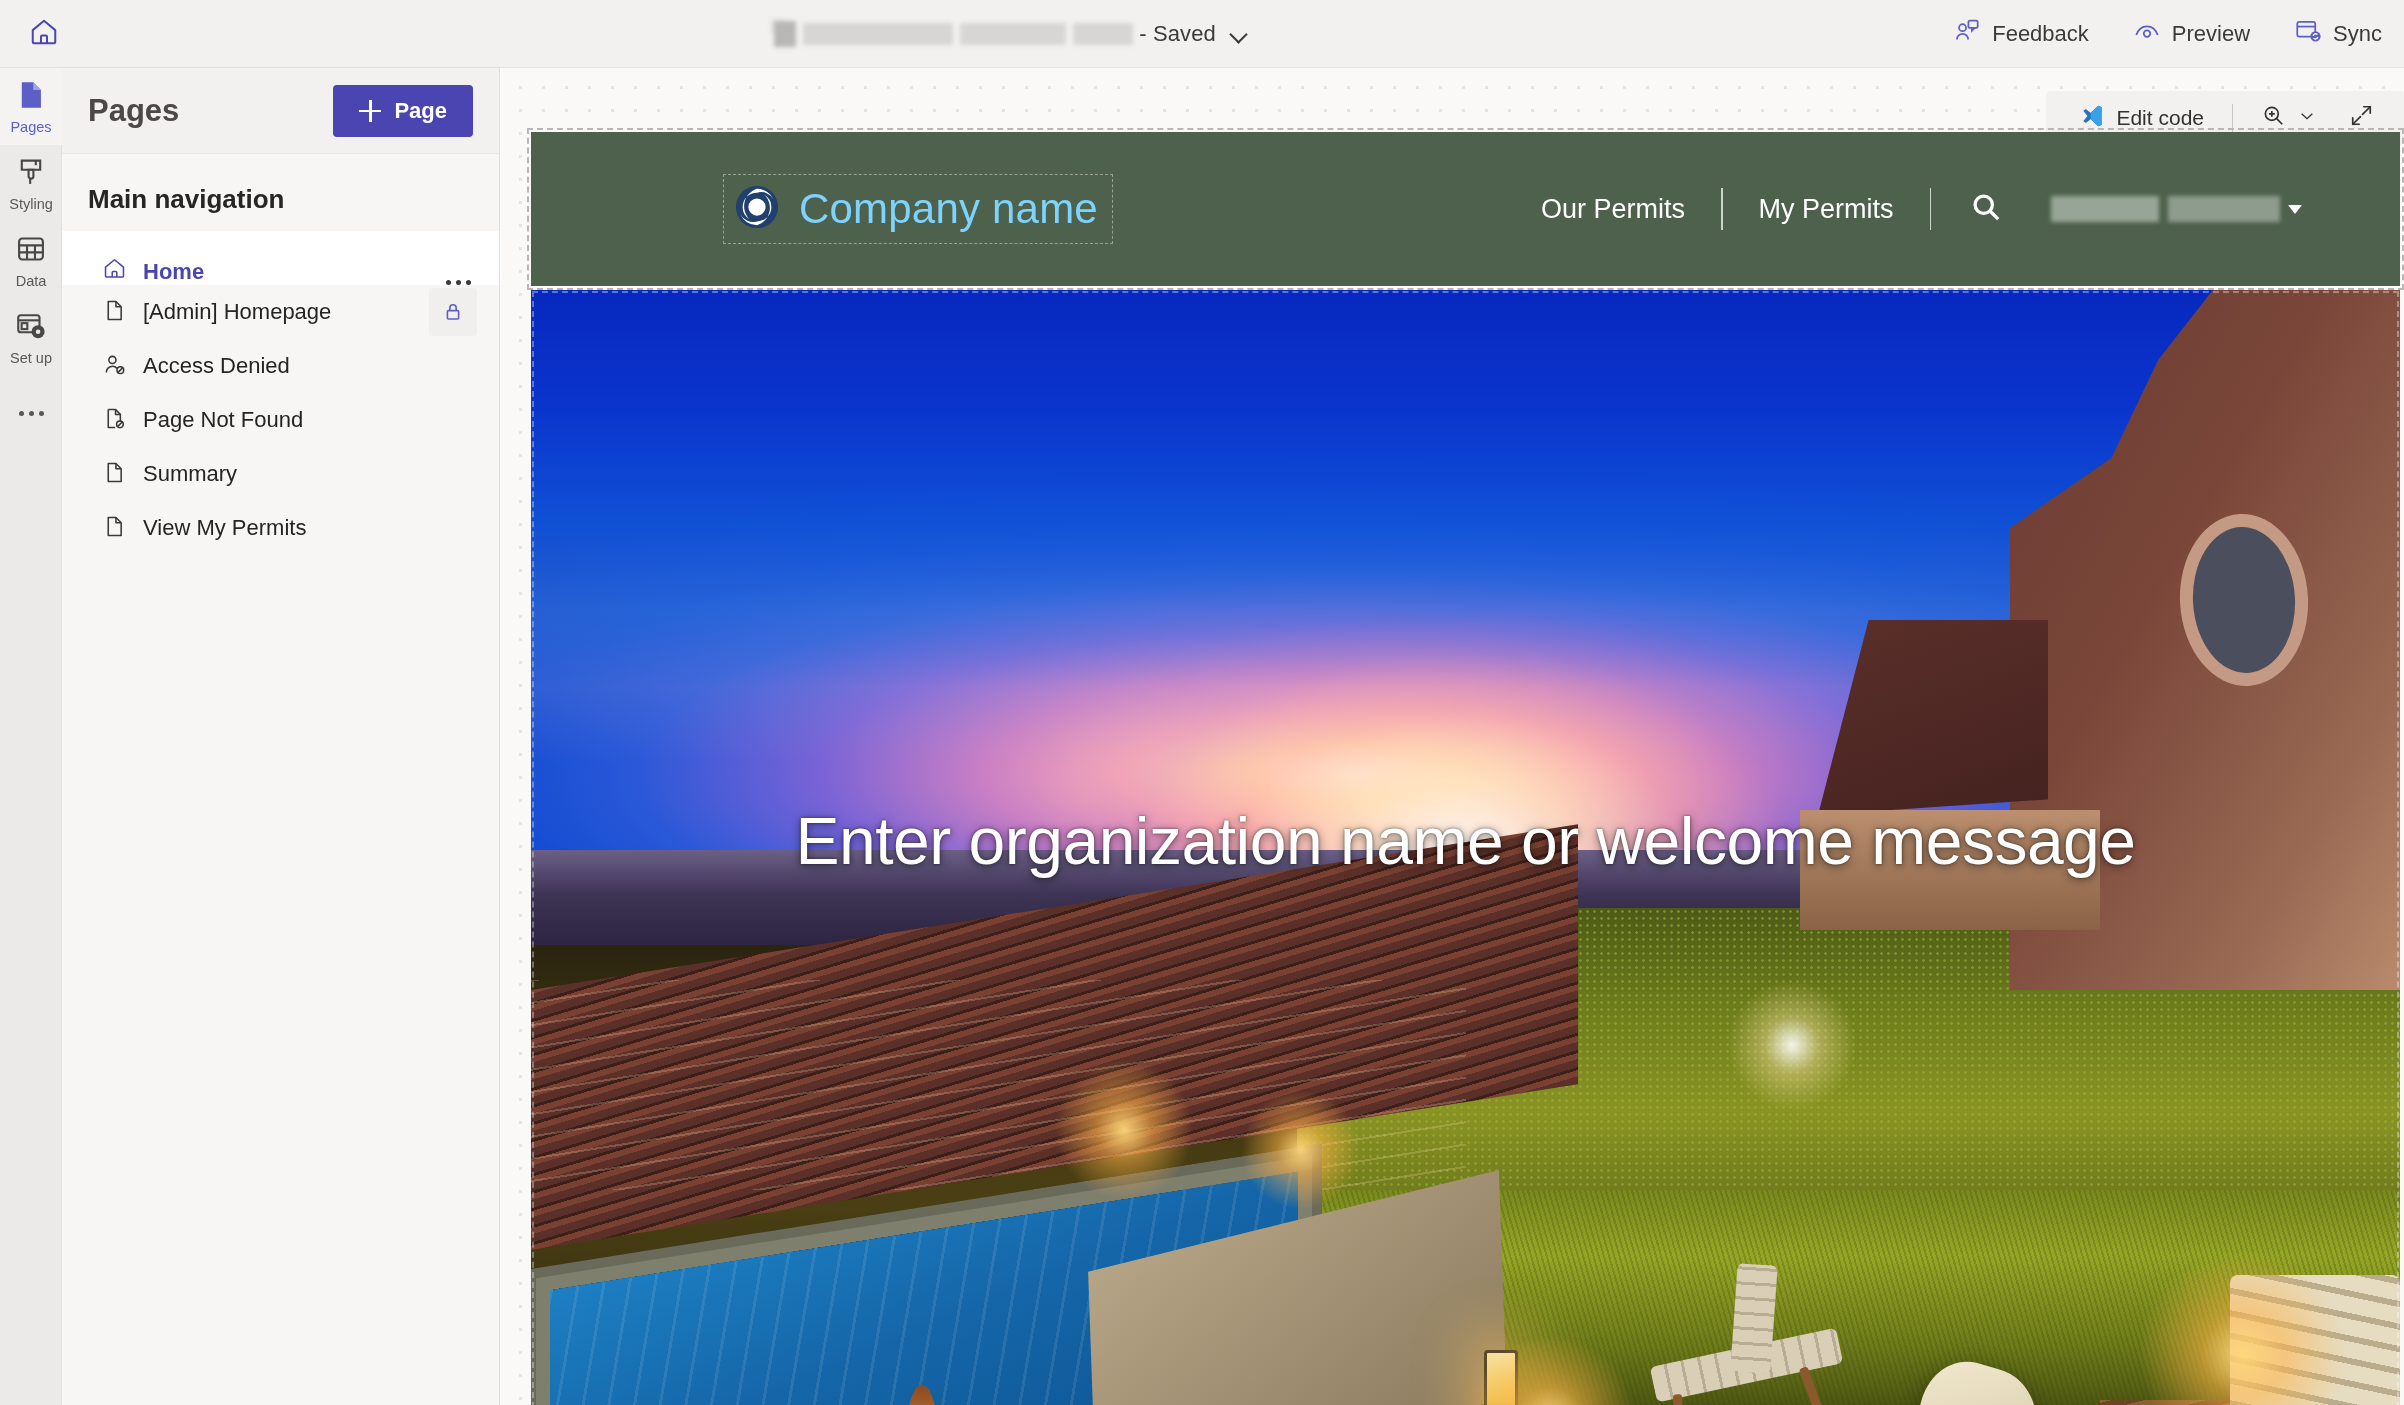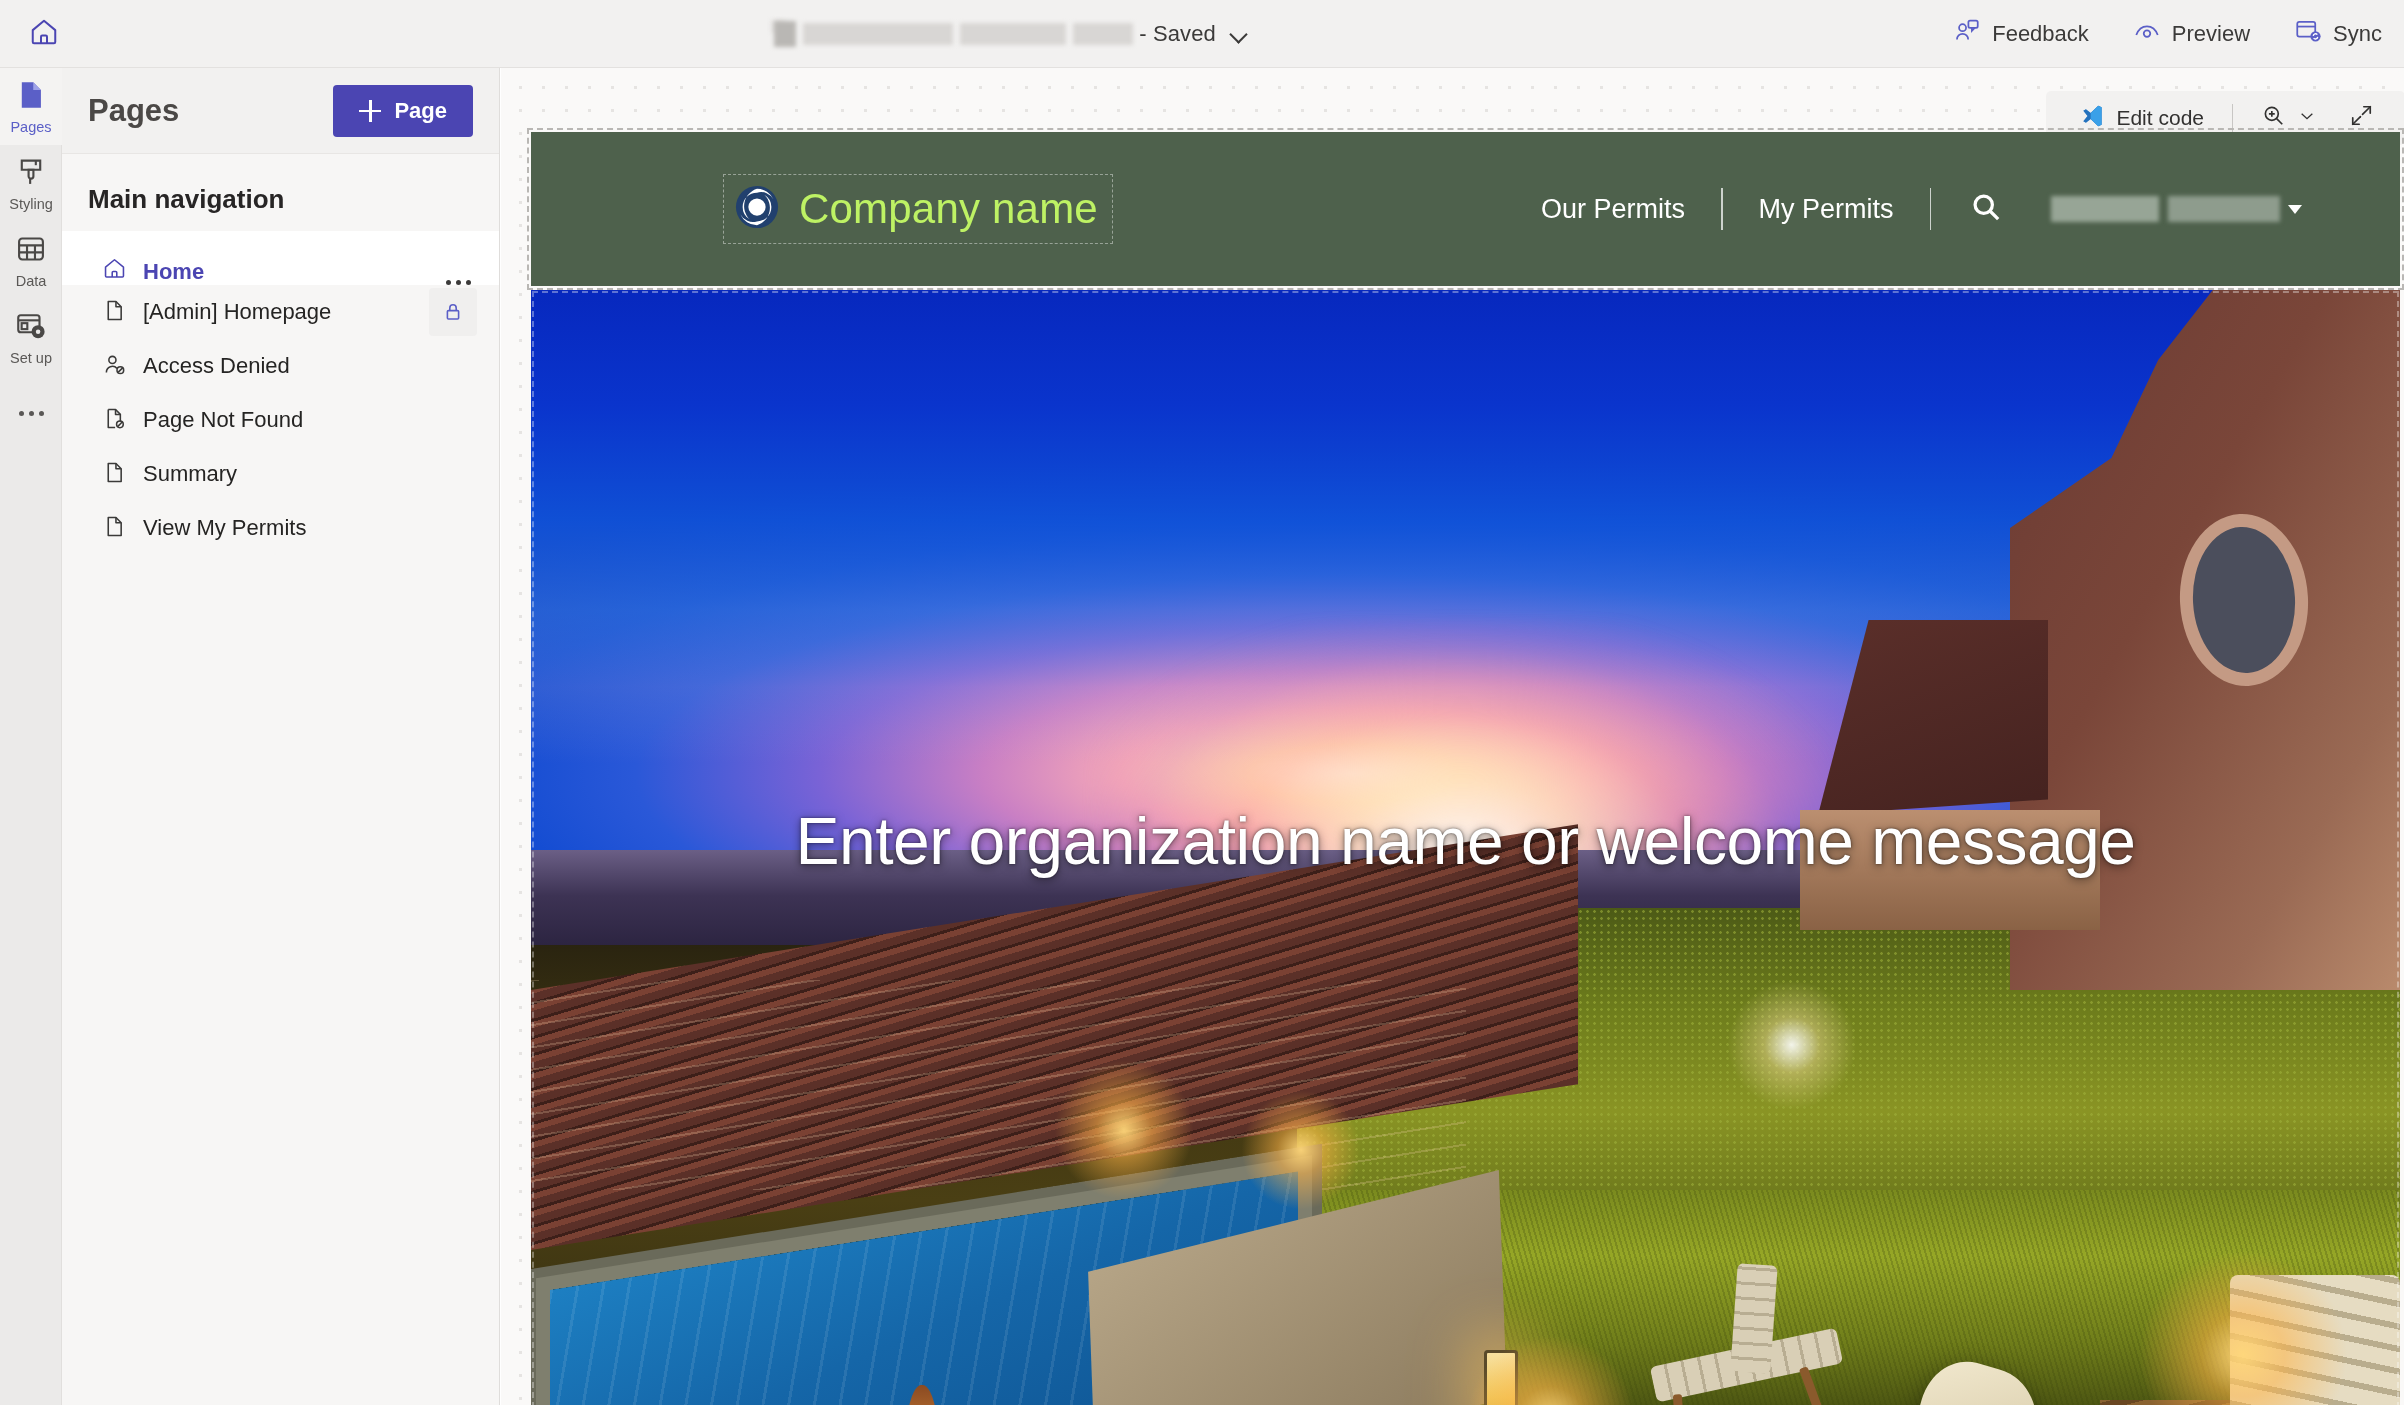--- a/index.html
+++ b/index.html
@@ -161,21 +161,21 @@
     height: 154px; background: #4e614c;
     margin: 4px 4px 0 4px;
     outline: 2px dashed #b9b7b4; outline-offset: 2px;
     display: flex; align-items: center;
   }
   .brand {
     display: flex; align-items: center; gap: 19px;
     margin-left: 192px; padding: 9px 14px 9px 10px;
     border: 1.5px dashed rgba(255,255,255,.42);
   }
-  .brand-name { color: #bef264; font-size: 42px; letter-spacing: .2px; }
+  .brand-name { color: #7dd3fc; font-size: 42px; letter-spacing: .2px; }
   .site-nav {
     margin-left: auto; margin-right: 98px;
     display: flex; align-items: center; gap: 8px;
   }
   .nav-link {
     color: #fff; font-size: 27px; padding: 0 28px; cursor: pointer; white-space: nowrap;
   }
   .nav-div { width: 1.5px; height: 42px; background: rgba(255,255,255,.72); }
   .nav-search { padding: 0 30px; display: flex; align-items: center; cursor: pointer; }
   .nav-user { display: flex; align-items: center; gap: 8px; padding-left: 10px; cursor: pointer; }

